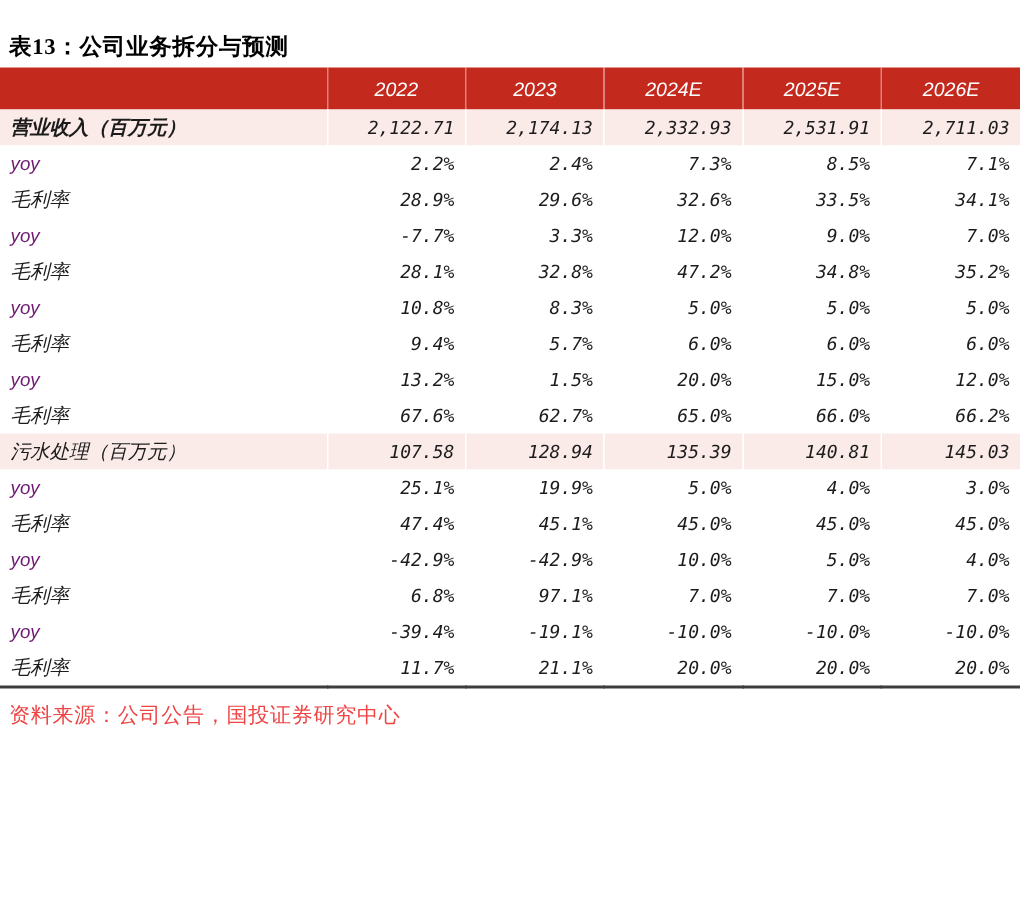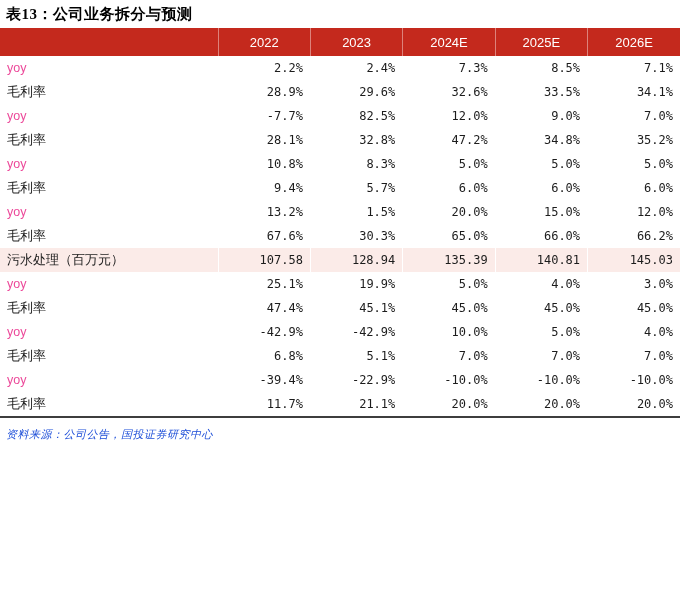--- a/index.html
+++ b/index.html
@@ -8,32 +8,33 @@
     background: #ffffff;
   }
   .page {
     width: 680px;
     height: 608px;
     background: #ffffff;
     overflow: hidden;
     font-family: "Liberation Sans", sans-serif;
   }
   .table-title {
-    padding: 5px 8px 4px 6px;
+    padding: 22px 8px 4px 6px;
     font-family: "Liberation Serif", serif;
     font-weight: bold;
     font-size: 15px;
     color: #000000;
     letter-spacing: 0.5px;
   }
   table.forecast {
     width: 680px;
     border-collapse: collapse;
     table-layout: fixed;
     border-bottom: 2px solid #3d3d3d;
+    font-style: italic;
   }
   table.forecast col.c-label { width: 218px; }
   table.forecast col.c-val  { width: 92.4px; }
   thead th {
     height: 28px;
     background: #C4291D;
     color: #ffffff;
     font-weight: normal;
     font-size: 13px;
     text-align: center;
@@ -51,41 +52,40 @@
     background: #ffffff;
   }
   td.label {
     text-align: left;
     padding-left: 7px;
     font-family: "Liberation Serif", serif;
   }
   td.label.latin {
     font-family: "Liberation Sans", sans-serif;
     font-size: 12.5px;
-    color: #ec4899;
+    color: #701a75;
   }
   td.val {
     text-align: right;
     padding-right: 7px;
     font-family: "DejaVu Sans Mono", monospace;
     font-size: 12px;
     border-left: 1px solid #ffffff;
   }
   tr.section td, tr.section-bold td {
     background: #FBEBE8;
   }
   tr.section-bold td.label {
     font-weight: bold;
   }
   .source-note {
     margin: 9px 8px 0 6px;
     font-family: "Liberation Serif", serif;
-    font-style: italic;
-    font-size: 11px;
-    color: #1d4ed8;
+    font-size: 14px;
+    color: #ef4444;
     letter-spacing: 0.5px;
   }
 </style>
 </head>
 <body>
 
 <div class="page">
 
   <div class="table-title">表13：公司业务拆分与预测</div>
 
@@ -102,40 +102,48 @@
       <tr>
         <th></th>
         <th>2022</th>
         <th>2023</th>
         <th>2024E</th>
         <th>2025E</th>
         <th>2026E</th>
       </tr>
     </thead>
     <tbody id="forecast-tbody">
+        <tr class="section-bold">
+          <td class="label">营业收入（百万元）</td>
+          <td class="val">2,122.71</td>
+          <td class="val">2,174.13</td>
+          <td class="val">2,332.93</td>
+          <td class="val">2,531.91</td>
+          <td class="val">2,711.03</td>
+        </tr>
         <tr class="plain">
           <td class="label latin">yoy</td>
           <td class="val">2.2%</td>
           <td class="val">2.4%</td>
           <td class="val">7.3%</td>
           <td class="val">8.5%</td>
           <td class="val">7.1%</td>
         </tr>
         <tr class="plain">
           <td class="label">毛利率</td>
           <td class="val">28.9%</td>
           <td class="val">29.6%</td>
           <td class="val">32.6%</td>
           <td class="val">33.5%</td>
           <td class="val">34.1%</td>
         </tr>
         <tr class="plain">
           <td class="label latin">yoy</td>
           <td class="val">-7.7%</td>
-          <td class="val">82.5%</td>
+          <td class="val">3.3%</td>
           <td class="val">12.0%</td>
           <td class="val">9.0%</td>
           <td class="val">7.0%</td>
         </tr>
         <tr class="plain">
           <td class="label">毛利率</td>
           <td class="val">28.1%</td>
           <td class="val">32.8%</td>
           <td class="val">47.2%</td>
           <td class="val">34.8%</td>
@@ -161,21 +169,21 @@
           <td class="label latin">yoy</td>
           <td class="val">13.2%</td>
           <td class="val">1.5%</td>
           <td class="val">20.0%</td>
           <td class="val">15.0%</td>
           <td class="val">12.0%</td>
         </tr>
         <tr class="plain">
           <td class="label">毛利率</td>
           <td class="val">67.6%</td>
-          <td class="val">30.3%</td>
+          <td class="val">62.7%</td>
           <td class="val">65.0%</td>
           <td class="val">66.0%</td>
           <td class="val">66.2%</td>
         </tr>
         <tr class="section">
           <td class="label">污水处理（百万元）</td>
           <td class="val">107.58</td>
           <td class="val">128.94</td>
           <td class="val">135.39</td>
           <td class="val">140.81</td>
@@ -201,29 +209,29 @@
           <td class="label latin">yoy</td>
           <td class="val">-42.9%</td>
           <td class="val">-42.9%</td>
           <td class="val">10.0%</td>
           <td class="val">5.0%</td>
           <td class="val">4.0%</td>
         </tr>
         <tr class="plain">
           <td class="label">毛利率</td>
           <td class="val">6.8%</td>
-          <td class="val">5.1%</td>
+          <td class="val">97.1%</td>
           <td class="val">7.0%</td>
           <td class="val">7.0%</td>
           <td class="val">7.0%</td>
         </tr>
         <tr class="plain">
           <td class="label latin">yoy</td>
           <td class="val">-39.4%</td>
-          <td class="val">-22.9%</td>
+          <td class="val">-19.1%</td>
           <td class="val">-10.0%</td>
           <td class="val">-10.0%</td>
           <td class="val">-10.0%</td>
         </tr>
         <tr class="plain">
           <td class="label">毛利率</td>
           <td class="val">11.7%</td>
           <td class="val">21.1%</td>
           <td class="val">20.0%</td>
           <td class="val">20.0%</td>

